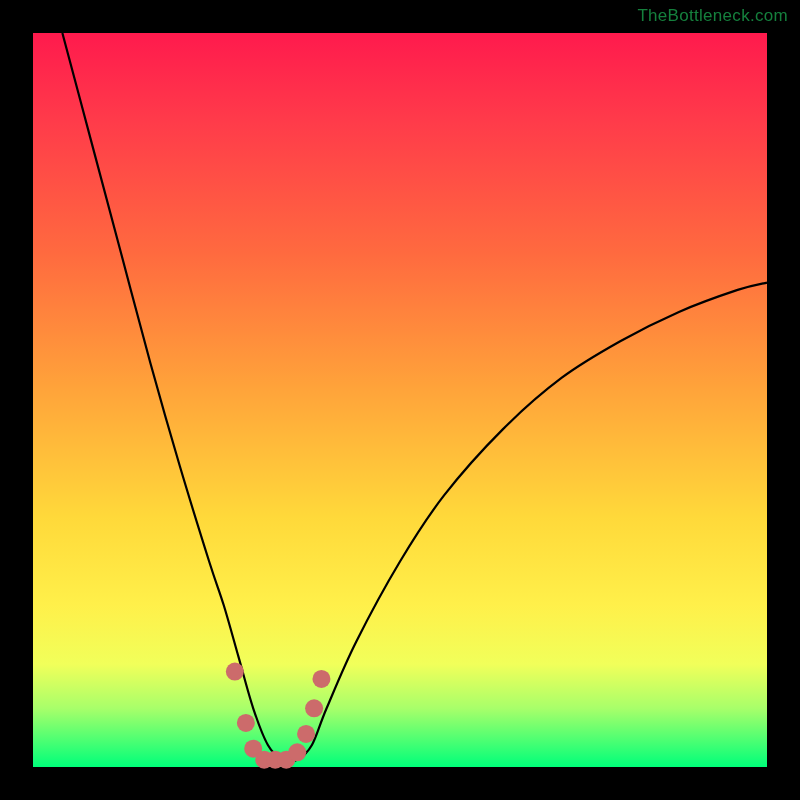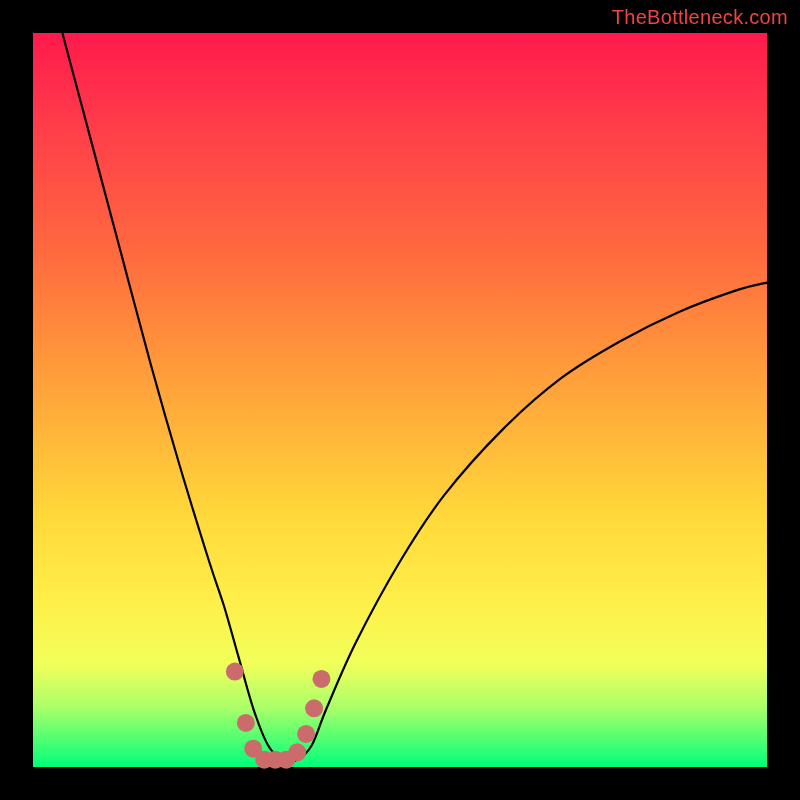--- a/index.html
+++ b/index.html
@@ -42,22 +42,22 @@
     left: 33px;
     top: 33px;
     width: 734px;
     height: 734px;
     overflow: visible;
   }
   .watermark {
     position: absolute;
     top: 6px;
     right: 12px;
-    color: #ef4444;
-    font-size: 20px;
+    color: #15803d;
+    font-size: 17px;
     font-weight: 500;
     letter-spacing: 0.3px;
     user-select: none;
   }
 </style>
 </head>
 <body>
 
 <div class="stage">
 

